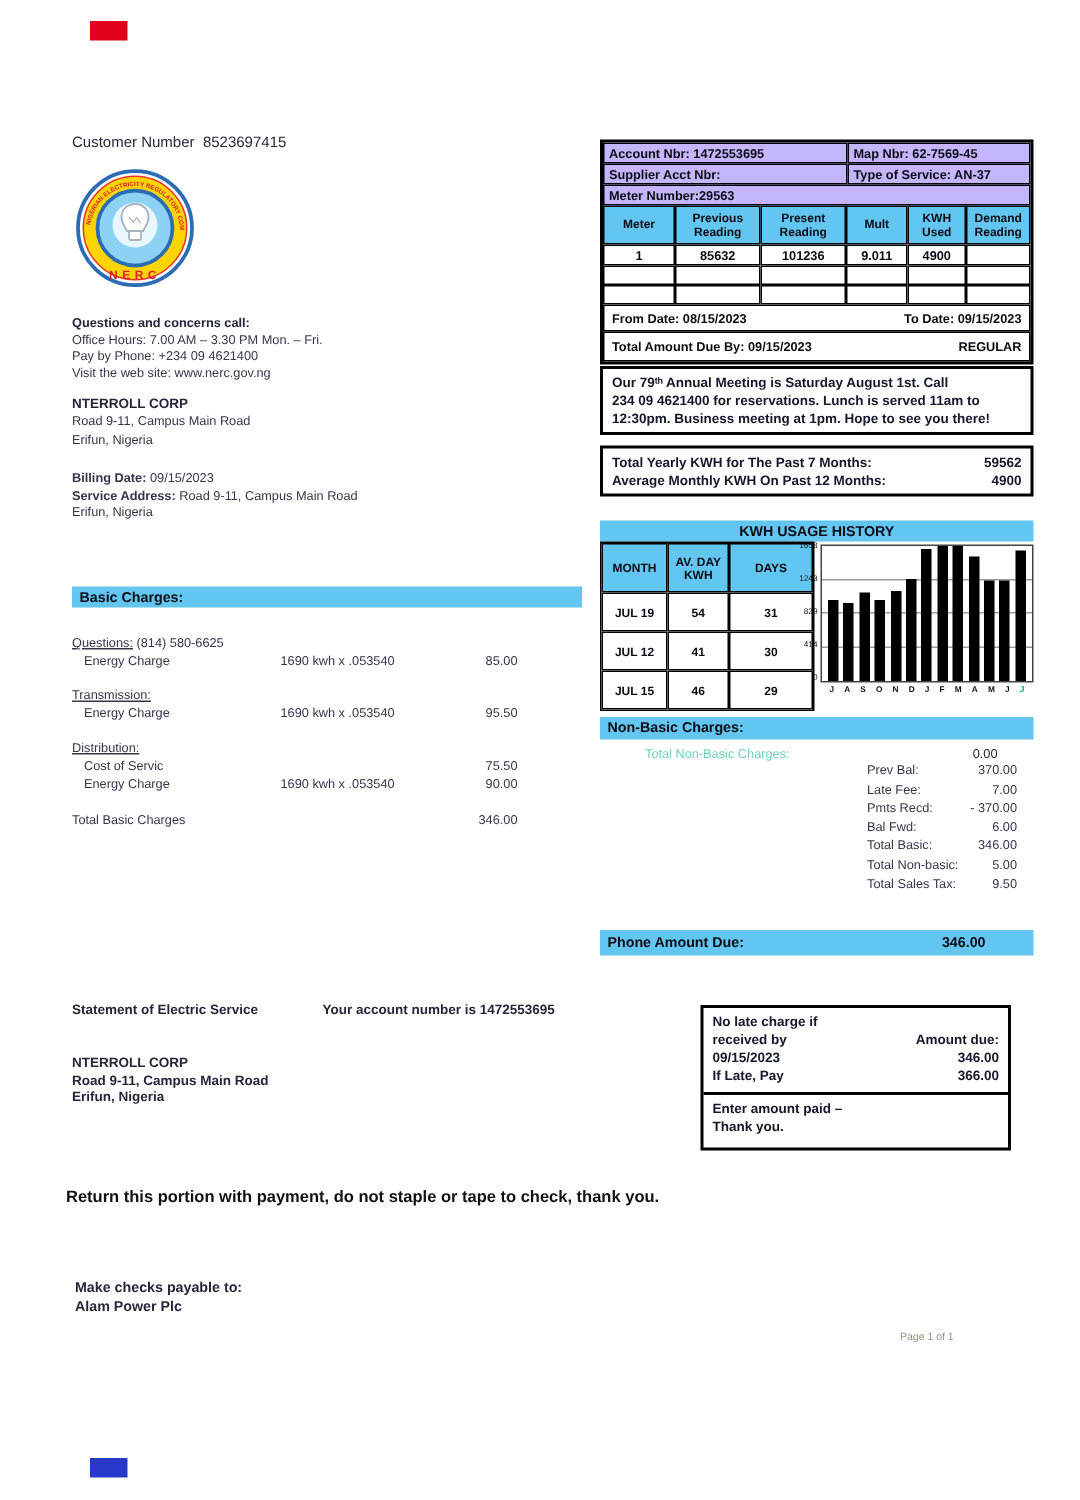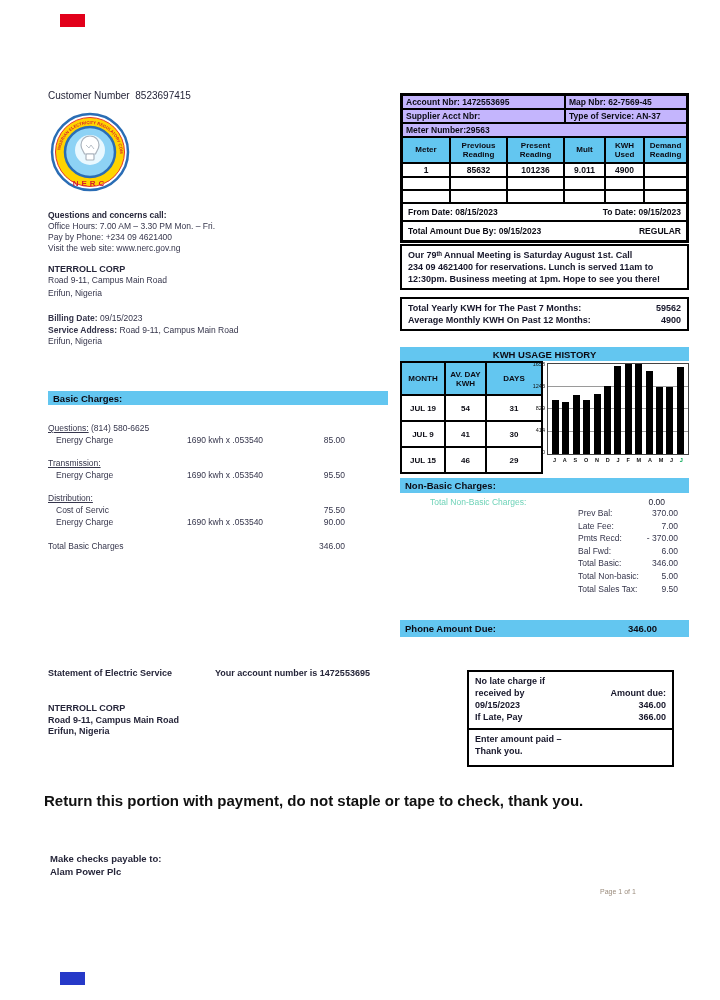--- a/index.html
+++ b/index.html
@@ -85,21 +85,21 @@
 
   .stmt-line { left:48px; top:668px; font-size:9px; font-weight:bold; color:#26263a; }
   .stmt-line .acct { position:absolute; left:167px; top:0; white-space:nowrap; }
   .remit-addr { left:48px; top:703px; font-size:9px; font-weight:bold; line-height:11.5px; color:#26263a; }
 
   .stub-box { left:467px; top:670px; width:207px; border:2px solid #000; font-size:9px; font-weight:bold; color:#16162a; }
   .stub-top { padding:3px 6px 5px 6px; border-bottom:2px solid #000; }
   .stub-row { display:flex; justify-content:space-between; line-height:12px; }
   .stub-bottom { padding:3px 6px 8px 6px; line-height:12px; }
 
-  .return-line { left:44px; top:792px; font-size:15px; font-weight:bold; color:#111; }
+  .return-line { left:44px; top:792px; font-size:11px; font-weight:bold; color:#111; }
   .checks { left:50px; top:853px; font-size:9.5px; font-weight:bold; line-height:12.5px; color:#26263a; }
   .page-num { left:600px; top:888px; font-size:7px; color:#9b8c7d; }
 </style>
 </head>
 <body>
 
 <div class="page">
 
   <div class="mark-red"></div>
   <div class="mark-blue"></div>
@@ -283,21 +283,21 @@
         <div class="hc">MONTH</div>
         <div class="hc">AV. DAY KWH</div>
         <div class="hc">DAYS</div>
       </div>
       <div class="mt-grid">
         <div class="dc">JUL 19</div>
         <div class="dc">54</div>
         <div class="dc">31</div>
       </div>
       <div class="mt-grid">
-        <div class="dc">JUL 9</div>
+        <div class="dc">JUL 12</div>
         <div class="dc">41</div>
         <div class="dc">30</div>
       </div>
       <div class="mt-grid">
         <div class="dc">JUL 15</div>
         <div class="dc">46</div>
         <div class="dc">29</div>
       </div>
     </div>
 

